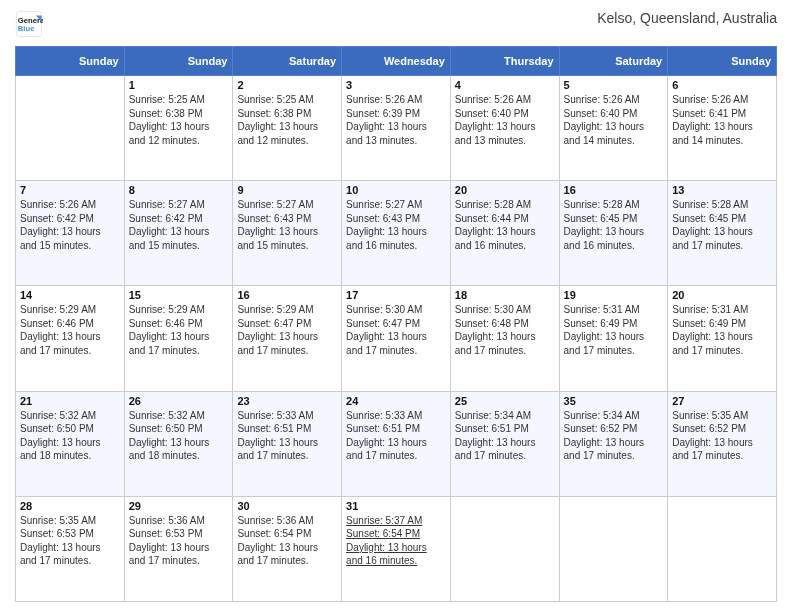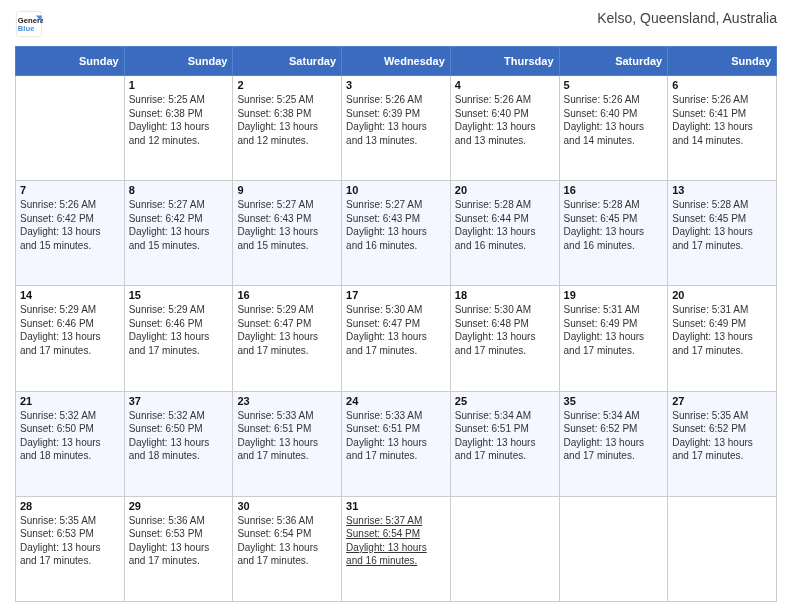--- a/index.html
+++ b/index.html
@@ -267,21 +267,21 @@
         </tr>
         <tr>
           <td>
             <span class="day-num">21</span>
             <div class="day-info" style="white-space: pre-line;">Sunrise: 5:32 AM
 Sunset: 6:50 PM
 Daylight: 13 hours
 and 18 minutes.</div>
           </td>
           <td>
-            <span class="day-num">37</span>
+            <span class="day-num">26</span>
             <div class="day-info" style="white-space: pre-line;">Sunrise: 5:32 AM
 Sunset: 6:50 PM
 Daylight: 13 hours
 and 18 minutes.</div>
           </td>
           <td>
             <span class="day-num">23</span>
             <div class="day-info" style="white-space: pre-line;">Sunrise: 5:33 AM
 Sunset: 6:51 PM
 Daylight: 13 hours

